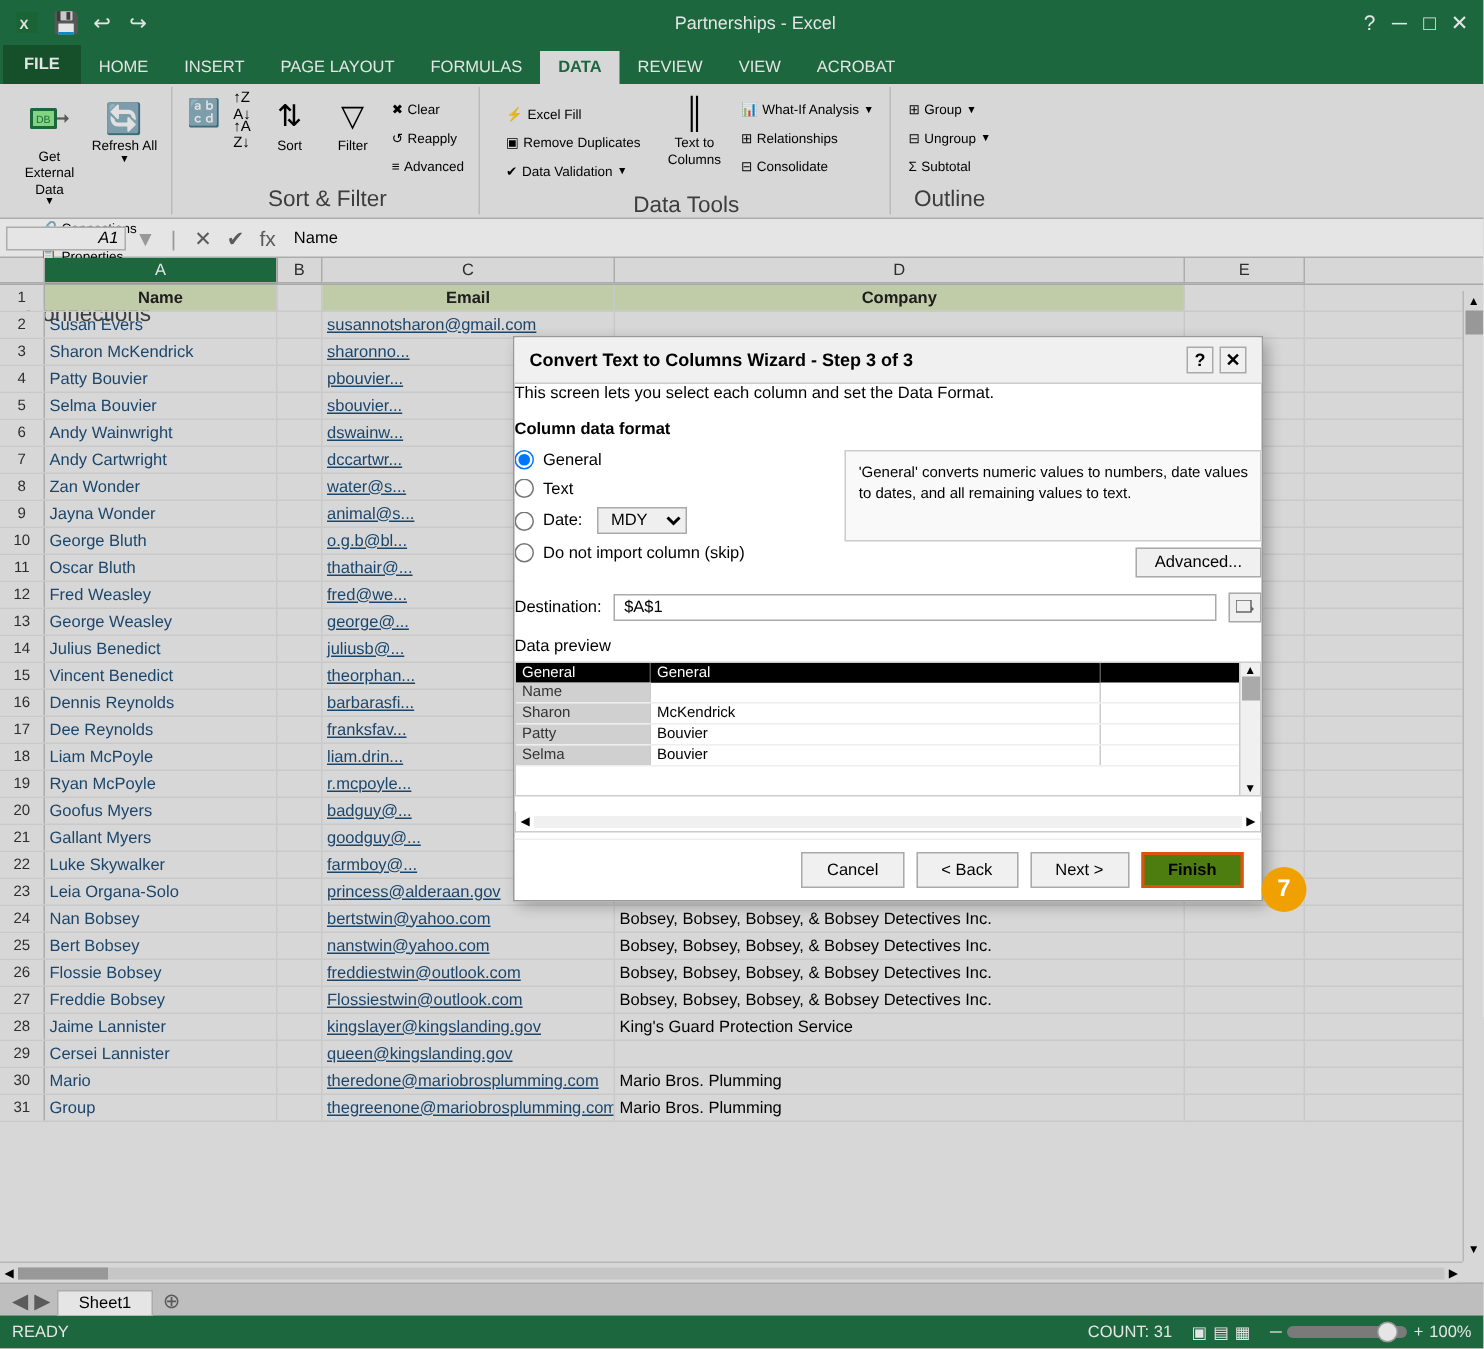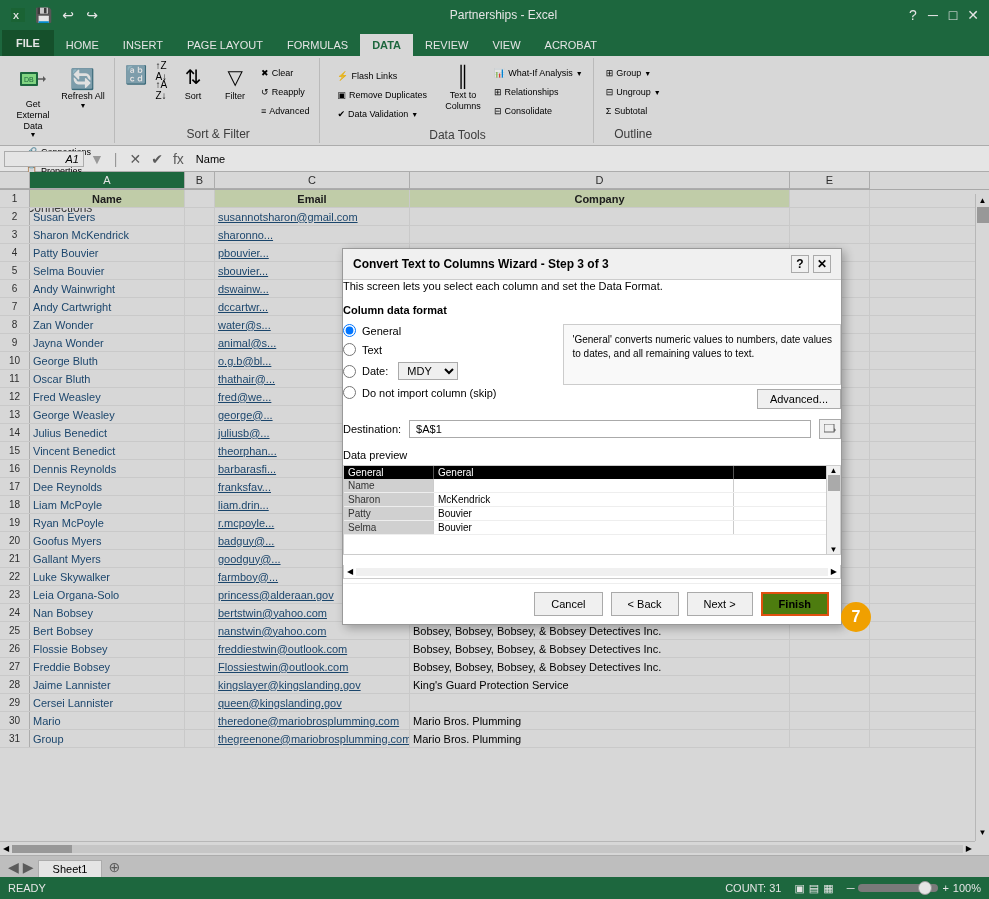--- a/index.html
+++ b/index.html
@@ -69,21 +69,21 @@
     .ribbon-group {
       display: flex;
       flex-direction: column;
       align-items: center;
       border-right: 1px solid #d0d0d0;
       padding: 2px 6px;
       min-width: 60px;
     }
     .ribbon-group:last-child { border-right: none; }
     .ribbon-group-label {
-      font-size: 12px;
+      font-size: 15px;
       color: #444;
       margin-top: auto;
       padding-top: 2px;
       text-align: center;
     }
     .ribbon-group-content {
       display: flex;
       gap: 2px;
       flex: 1;
       align-items: flex-start;
@@ -234,21 +234,21 @@
       position: fixed;
       top: 0; left: 0; right: 0; bottom: 0;
       background: rgba(0,0,0,0.1);
       z-index: 100;
       display: flex;
       align-items: flex-start;
       justify-content: flex-start;
     }
     .dialog {
       position: absolute;
-      top: 248px;
+      top: 224px;
       left: 342px;
       width: 500px;
       background: white;
       border: 1px solid #999;
       box-shadow: 3px 3px 10px rgba(0,0,0,0.3);
     }
     .dialog-titlebar {
       background: #f0f0f0;
       border-bottom: 1px solid #ccc;
       padding: 6px 10px;
@@ -517,21 +517,21 @@
     </div>
     <div class="ribbon-group-label">Sort &amp; Filter</div>
   </div>
 
   <div class="ribbon-group">
     <div class="ribbon-group-content">
       <div class="ribbon-btn-large" style="width:auto">
         <div style="display:flex;flex-direction:column;gap:1px;padding-top:2px">
           <div class="ribbon-btn-small">
               <span style="font-size:9px">⚡</span>
-              <span>Flash Links</span>
+              <span>Excel Fill</span>
             </div>
           <div class="ribbon-btn-small">
               <span style="font-size:9px">▣</span>
               <span>Remove Duplicates</span>
             </div>
           <div class="ribbon-btn-small">
               <span style="font-size:9px">✔</span>
               <span>Data Validation</span>
               <span style="font-size:7px">▼</span>
             </div>

